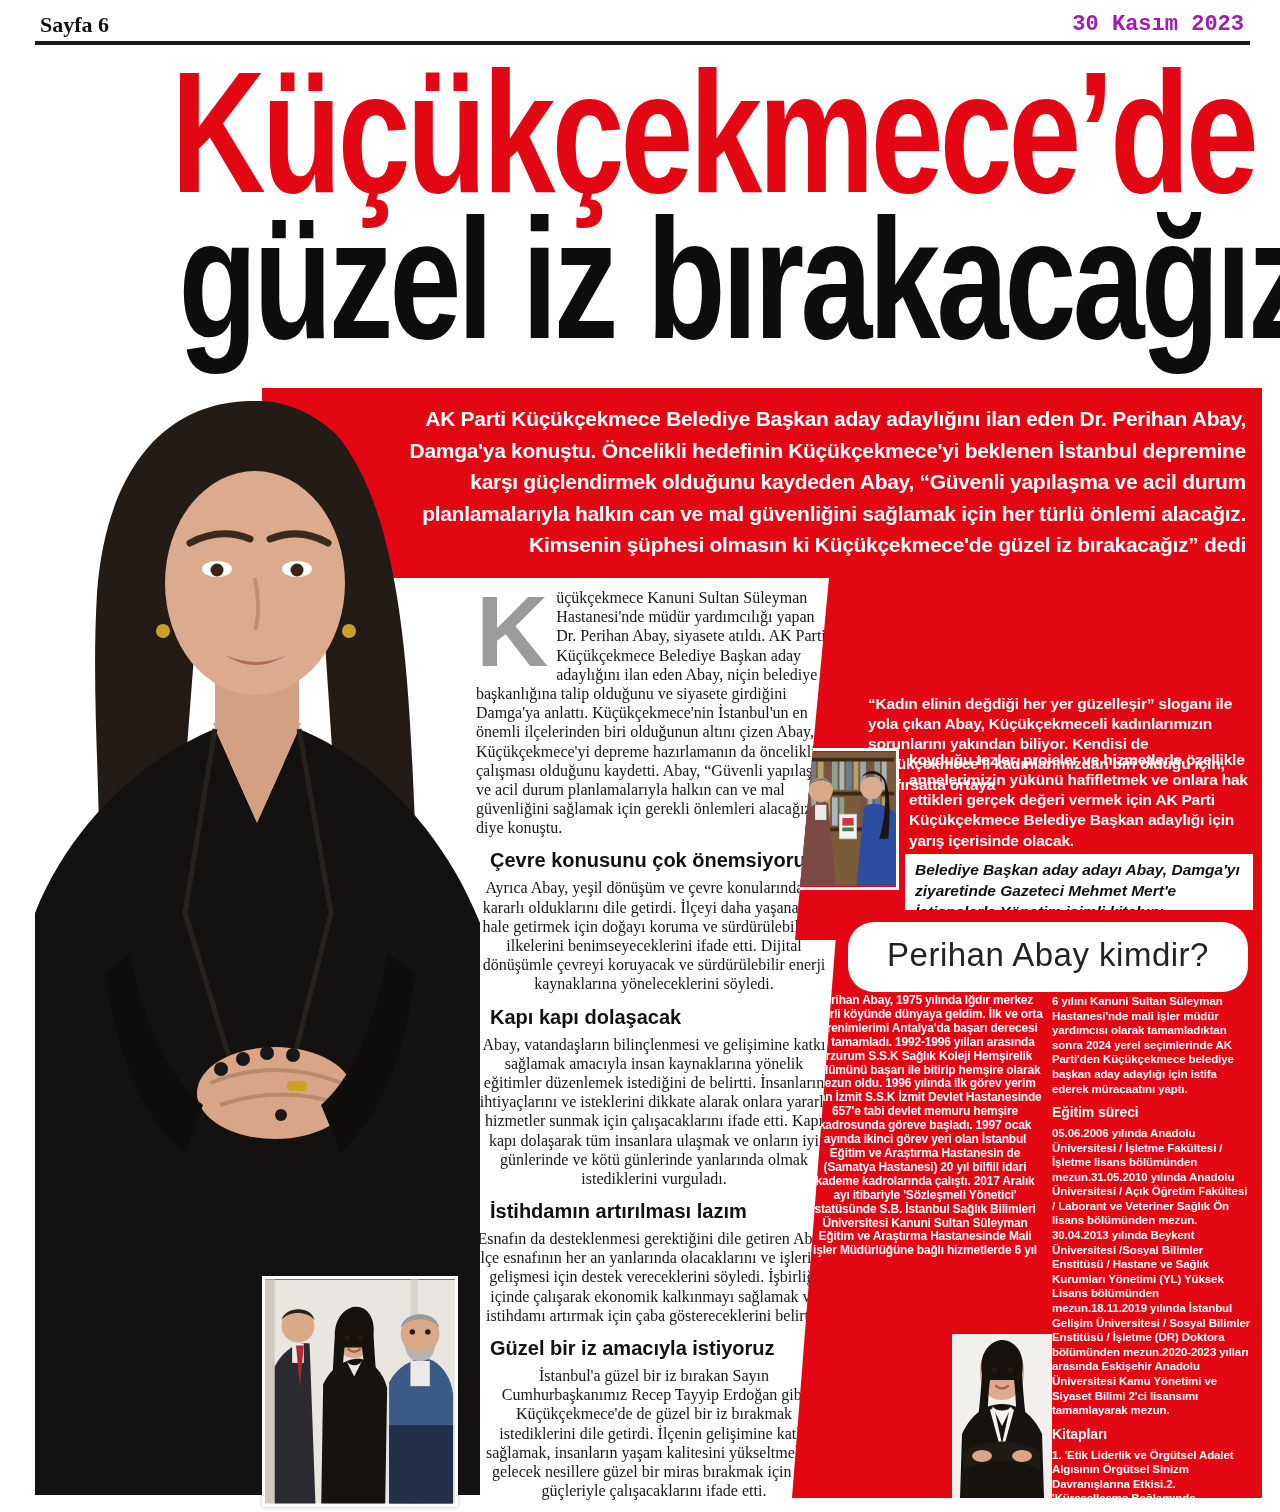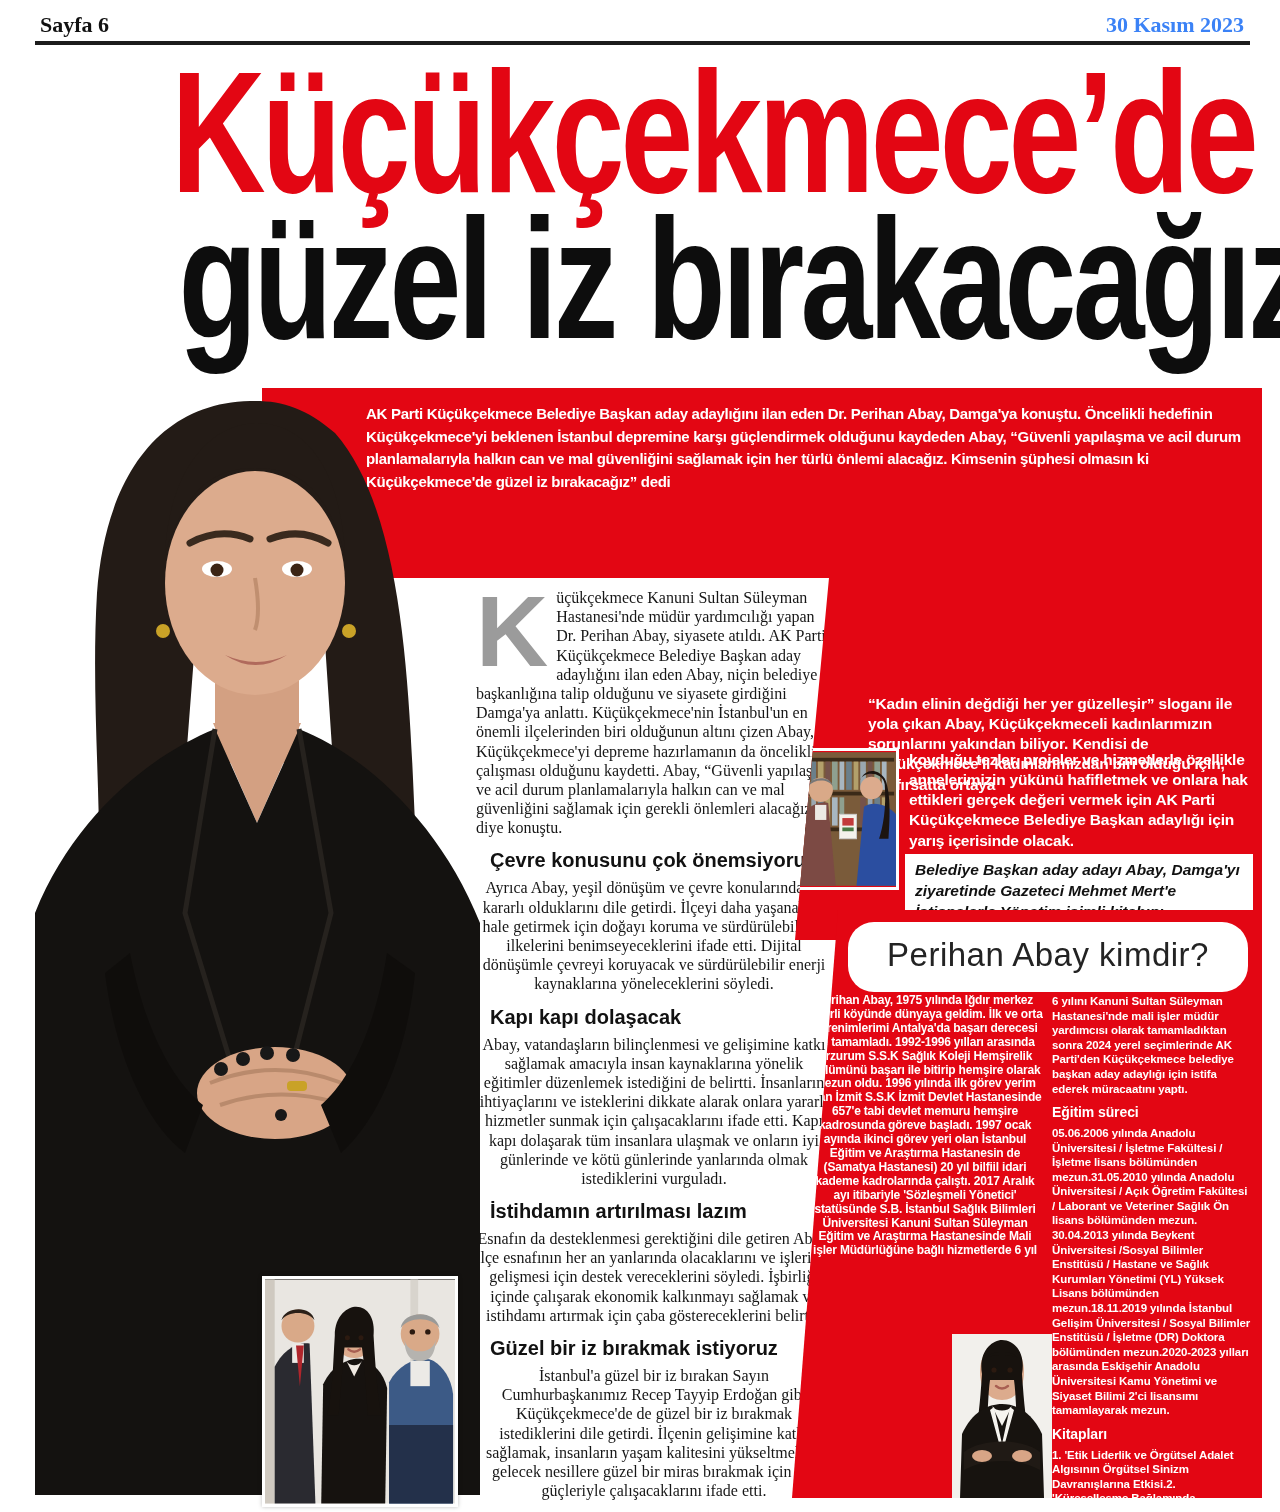--- a/index.html
+++ b/index.html
@@ -3,36 +3,36 @@
 <meta charset="utf-8">
 <style>
   html,body{margin:0;padding:0;background:#e9e9e9;}
   *{box-sizing:border-box;}
   #page{position:relative;width:1280px;height:1512px;background:#ffffff;overflow:hidden;
         font-family:"Liberation Sans",sans-serif;margin:0 auto;}
   
   .rule{position:absolute;left:35px;right:30px;top:41px;height:4px;background:#1c1c1c;}
   .page-label{position:absolute;left:40px;top:12px;font-family:"Liberation Serif",serif;
         font-weight:bold;font-size:22px;color:#111;}
-  .date-label{position:absolute;right:36px;top:12px;font-family:Liberation Serif, serif;
-        font-weight:bold;font-size:22px;color:#3b82f6;}
+  .date-label{position:absolute;right:36px;top:12px;font-family:Liberation Mono, monospace;
+        font-weight:bold;font-size:22px;color:#a21caf;}
   .logo{position:absolute;left:545px;top:3px;width:196px;height:50px;background:#161616;
         z-index:5;text-align:center;box-shadow:0 0 0 2px #fff;}
   .logo .url{font-size:8px;color:#e7bdbd;letter-spacing:2px;line-height:13px;display:block;}
   .logo .name{font-family:"Liberation Serif",serif;font-weight:bold;font-size:33px;line-height:30px;
         color:#cf1b22;letter-spacing:1px;text-shadow:0 0 2px #fff,0 0 1px #fff;}
   
   .hl{position:absolute;left:0;width:1280px;text-align:center;white-space:nowrap;}
   .hl span{display:inline-block;font-weight:bold;letter-spacing:-5px;transform:scaleX(.76);transform-origin:center;}
   #hl1{top:46px;font-size:172px;line-height:1;color:#e30613;}
   #hl2{top:194px;font-size:170px;line-height:1;color:#0d0d0d;}
   
   .lead-banner{position:absolute;left:262px;top:388px;width:1000px;height:190px;background:#e30613;z-index:1;}
-  .lead-banner p{margin:0;padding:15px 16px 0 104px;color:#fff;font-weight:bold;font-size:15px;
-        line-height:1.5;letter-spacing:-0.3px;text-align:left;}
+  .lead-banner p{margin:0;padding:15px 16px 0 104px;color:#fff;font-weight:bold;font-size:21px;
+        line-height:1.5;letter-spacing:-0.3px;text-align:right;}
   
   .portrait{position:absolute;left:35px;top:393px;width:445px;height:1102px;z-index:3;}
   
   .article{position:absolute;left:476px;top:588px;width:356px;height:924px;z-index:2;color:#161616;}
   .article p{font-family:"Liberation Serif",serif;font-size:16px;line-height:1.2;margin:0 0 8px 0;
         text-align:center;}
   .article h3{font-size:20px;margin:12px 0 6px 14px;text-align:left;color:#111;}
   .dropcap{float:left;font-size:100px;line-height:.78;font-weight:bold;color:#9b9b9b;
         margin:4px 8px 0 0;font-family:"Liberation Sans",sans-serif;}
   .article p.intro{text-align:left;}
@@ -127,21 +127,21 @@
   <div class="article">
     <p class="intro">
       <span class="dropcap">K</span><span>üçükçekmece Kanuni Sultan Süleyman Hastanesi'nde müdür yardımcılığı yapan Dr. Perihan Abay, siyasete atıldı. AK Parti Küçükçekmece Belediye Başkan aday adaylığını ilan eden Abay, niçin belediye başkanlığına talip olduğunu ve siyasete girdiğini Damga'ya anlattı. Küçükçekmece'nin İstanbul'un en önemli ilçelerinden biri olduğunun altını çizen Abay, Küçükçekmece'yi depreme hazırlamanın da öncelikli çalışması olduğunu kaydetti. Abay, “Güvenli yapılaşma ve acil durum planlamalarıyla halkın can ve mal güvenliğini sağlamak için gerekli önlemleri alacağız” diye konuştu.</span>
     </p>
     <h3>Çevre konusunu çok önemsiyorum</h3>
     <p>Ayrıca Abay, yeşil dönüşüm ve çevre konularında da kararlı olduklarını dile getirdi. İlçeyi daha yaşanabilir hale getirmek için doğayı koruma ve sürdürülebilirlik ilkelerini benimseyeceklerini ifade etti. Dijital dönüşümle çevreyi koruyacak ve sürdürülebilir enerji kaynaklarına yöneleceklerini söyledi.</p>
     <h3>Kapı kapı dolaşacak</h3>
     <p>Abay, vatandaşların bilinçlenmesi ve gelişimine katkı sağlamak amacıyla insan kaynaklarına yönelik eğitimler düzenlemek istediğini de belirtti. İnsanların ihtiyaçlarını ve isteklerini dikkate alarak onlara yararlı hizmetler sunmak için çalışacaklarını ifade etti. Kapı kapı dolaşarak tüm insanlara ulaşmak ve onların iyi günlerinde ve kötü günlerinde yanlarında olmak istediklerini vurguladı.</p>
     <h3>İstihdamın artırılması lazım</h3>
     <p>Esnafın da desteklenmesi gerektiğini dile getiren Abay, ilçe esnafının her an yanlarında olacaklarını ve işlerinin gelişmesi için destek vereceklerini söyledi. İşbirliği içinde çalışarak ekonomik kalkınmayı sağlamak ve istihdamı artırmak için çaba göstereceklerini belirtti.</p>
-    <h3>Güzel bir iz bırakmak istiyoruz</h3>
+    <h3>Güzel bir iz amacıyla istiyoruz</h3>
     <p>İstanbul'a güzel bir iz bırakan Sayın Cumhurbaşkanımız Recep Tayyip Erdoğan gibi Küçükçekmece'de de güzel bir iz bırakmak istediklerini dile getirdi. İlçenin gelişimine katkı sağlamak, insanların yaşam kalitesini yükseltmek ve gelecek nesillere güzel bir miras bırakmak için var güçleriyle çalışacaklarını ifade etti.</p>
   </div>
 
   <div class="side1">
     <p class="side-par" id="s1top">“Kadın elinin değdiği her yer güzelleşir” sloganı ile yola çıkan Abay, Küçükçekmeceli kadınlarımızın sorunlarını yakından biliyor. Kendisi de Küçükçekmece'li kadınlarımızdan biri olduğu için, her fırsatta ortaya</p>
     <p class="side-par" id="s1bot">koyduğu tezler, projeler ve hizmetlerle özellikle annelerimizin yükünü hafifletmek ve onlara hak ettikleri gerçek değeri vermek için AK Parti Küçükçekmece Belediye Başkan adaylığı için yarış içerisinde olacak.</p>
 
     <svg class="photo1" viewBox="0 0 102 142" xmlns="http://www.w3.org/2000/svg">
       <rect width="102" height="142" fill="#7a5b3a"></rect>
       <g>

